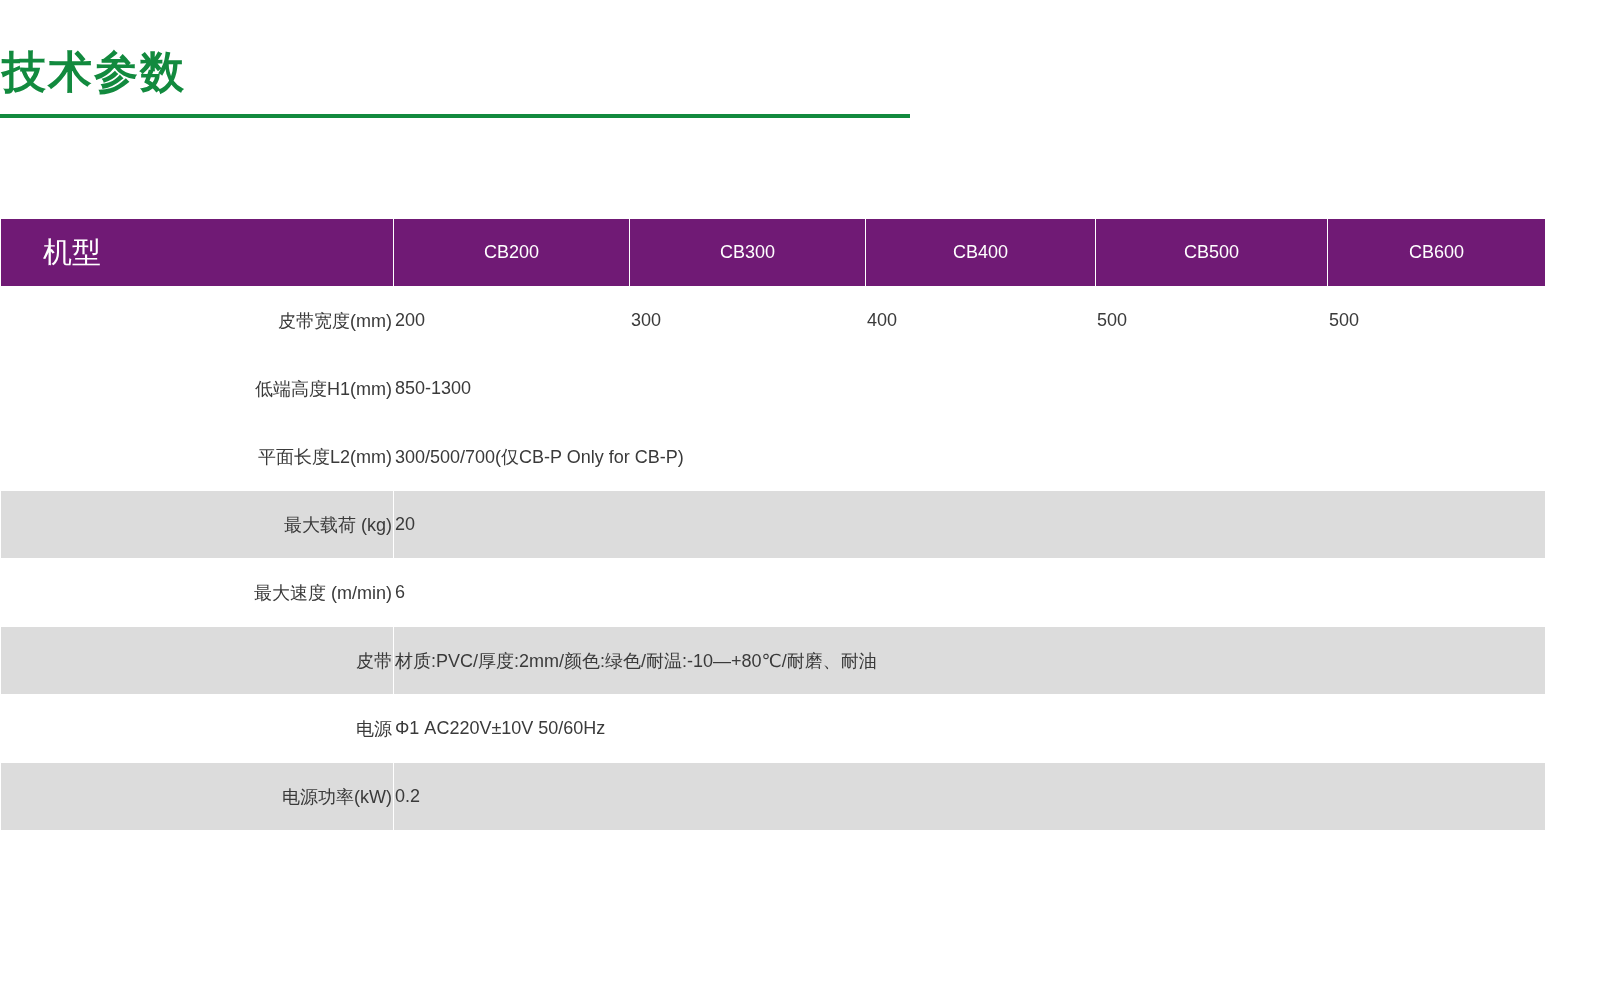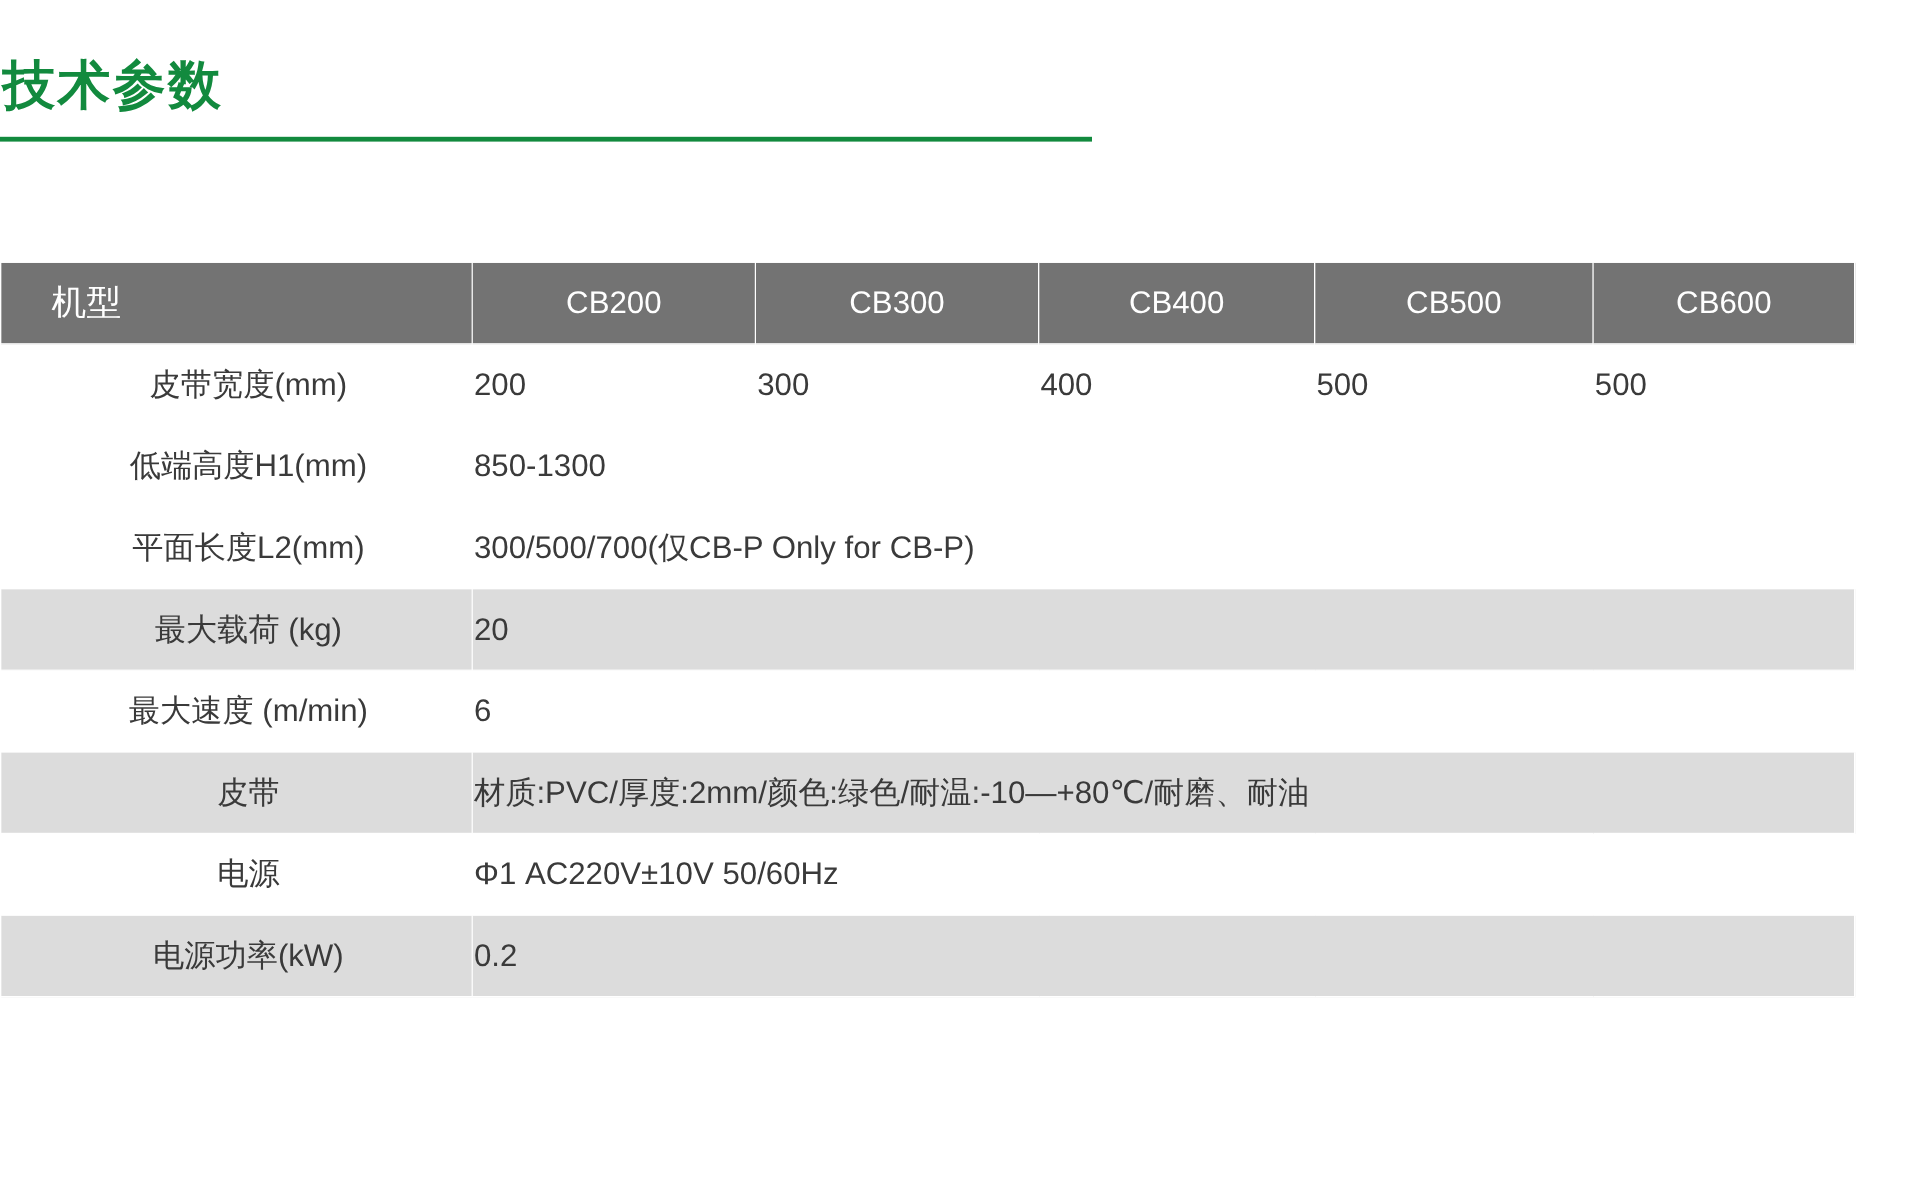--- a/index.html
+++ b/index.html
@@ -57,47 +57,47 @@
   }
   table.spec col.c0 { width: 393px; }
   table.spec col.c1 { width: 236px; }
   table.spec col.c2 { width: 236px; }
   table.spec col.c3 { width: 230px; }
   table.spec col.c4 { width: 232px; }
   table.spec col.c5 { width: 218px; }
 
   table.spec th, table.spec td {
     border: 1px solid #ffffff;
-    font-size: 26px;
+    font-size: 18px;
     font-weight: 400;
     height: 68px;
     box-sizing: border-box;
   }
 
   thead th {
-    background: #737373;
+    background: #701a75;
     color: #ffffff;
     font-size: 28px;
     font-weight: 400;
     height: 78px;
     text-align: center;
     vertical-align: middle;
   }
   thead th.head-label {
     text-align: left;
     padding-left: 42px;
     font-size: 29px;
   }
 
   tbody td {
     vertical-align: middle;
     color: #3a3a3a;
   }
   tbody td.label {
-    text-align: center;
+    text-align: right;
     padding-left: 21px;
     color: #3a3a3a;
     margin-top: 12px;
   }
   tbody tr.light td { background: #ffffff; }
   tbody tr.shade td { background: #dcdcdc; }
 
   
   .val-small { font-size: 25px; }
 </style>

